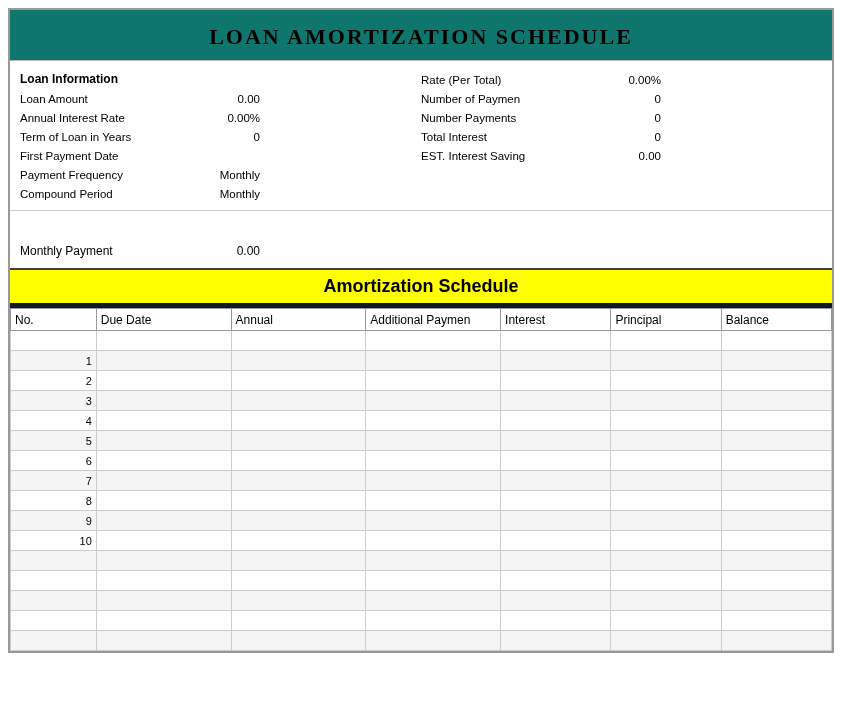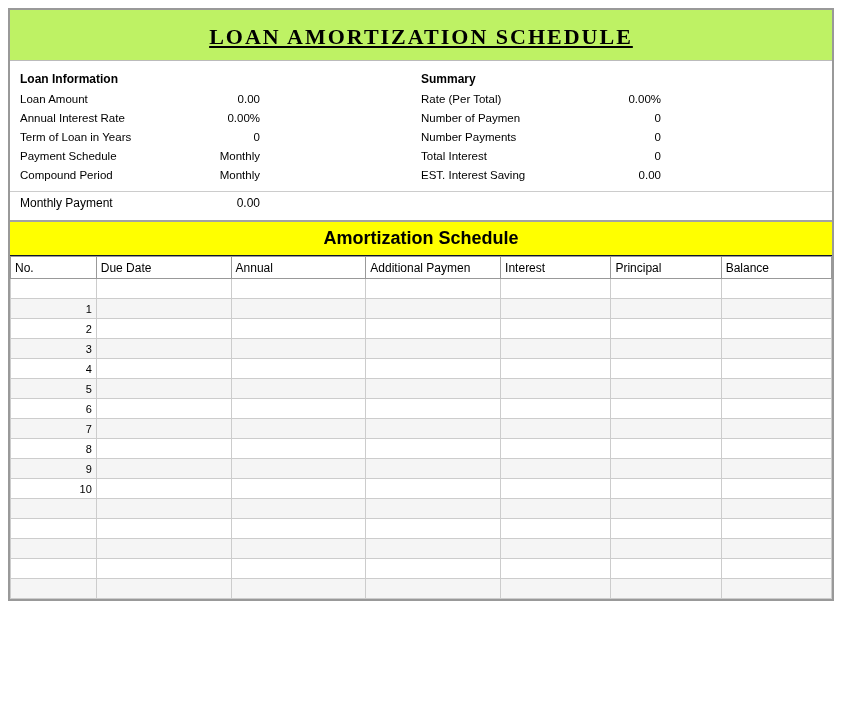--- a/index.html
+++ b/index.html
@@ -12,25 +12,24 @@
     }
 
     .outer-container {
       border: 2px solid #999;
       margin: 8px;
       background: #fff;
     }
 
     
     .title-bar {
-      background: #bef264;
+      background: #0f766e;
       text-align: center;
       padding: 14px 0 10px 0;
       border-bottom: 1px solid #bbb;
-      text-decoration: underline;
     }
     .title-bar h1 {
       font-size: 22px;
       font-weight: bold;
       letter-spacing: 2px;
       text-transform: uppercase;
       font-family: 'Times New Roman', serif;
     }
 
     
@@ -69,42 +68,43 @@
     .section-title {
       font-size: 12px;
       font-weight: bold;
       margin-bottom: 2px;
       text-align: center;
     }
 
     
     .monthly-payment-section {
       padding: 4px 10px 10px 10px;
-      border-bottom: 2px solid #a3a3a3;
+      border-bottom: 2px solid #404040;
+      margin-top: 29px;
     }
     .monthly-row {
       display: flex;
       align-items: center;
     }
     .monthly-label {
       width: 160px;
       font-size: 12px;
     }
     .monthly-value {
       width: 80px;
       text-align: right;
       font-size: 12px;
     }
 
     
     .amort-title-bar {
       background: #ffff00;
       text-align: center;
       padding: 6px 0;
-      border-bottom: 1px solid #0f172a;
+      border-bottom: 5px solid #0f172a;
     }
     .amort-title-bar h2 {
       font-size: 18px;
       font-weight: bold;
       font-family: Arial, sans-serif;
     }
 
     
     .amort-table {
       width: 100%;
@@ -160,33 +160,34 @@
       </div>
       <div class="info-row">
         <span class="info-label">Annual Interest Rate</span>
         <span class="info-value">0.00%</span>
       </div>
       <div class="info-row">
         <span class="info-label">Term of Loan in Years</span>
         <span class="info-value">0</span>
       </div>
       <div class="info-row">
-        <span class="info-label">Payment Schedule</span>
+        <span class="info-label">First Payment Date</span>
+        <span class="info-value"></span>
+      </div>
+      <div class="info-row">
+        <span class="info-label">Payment Frequency</span>
         <span class="info-value">Monthly</span>
       </div>
       <div class="info-row">
         <span class="info-label">Compound Period</span>
         <span class="info-value">Monthly</span>
       </div>
     </div>
 
     <div class="info-right">
-      <div class="info-row">
-        <span class="section-title">Summary</span>
-      </div>
       <div class="info-row">
         <span class="info-label">Rate (Per Total)</span>
         <span class="info-value">0.00%</span>
       </div>
       <div class="info-row">
         <span class="info-label">Number of Paymen</span>
         <span class="info-value">0</span>
       </div>
       <div class="info-row">
         <span class="info-label">Number Payments</span>

